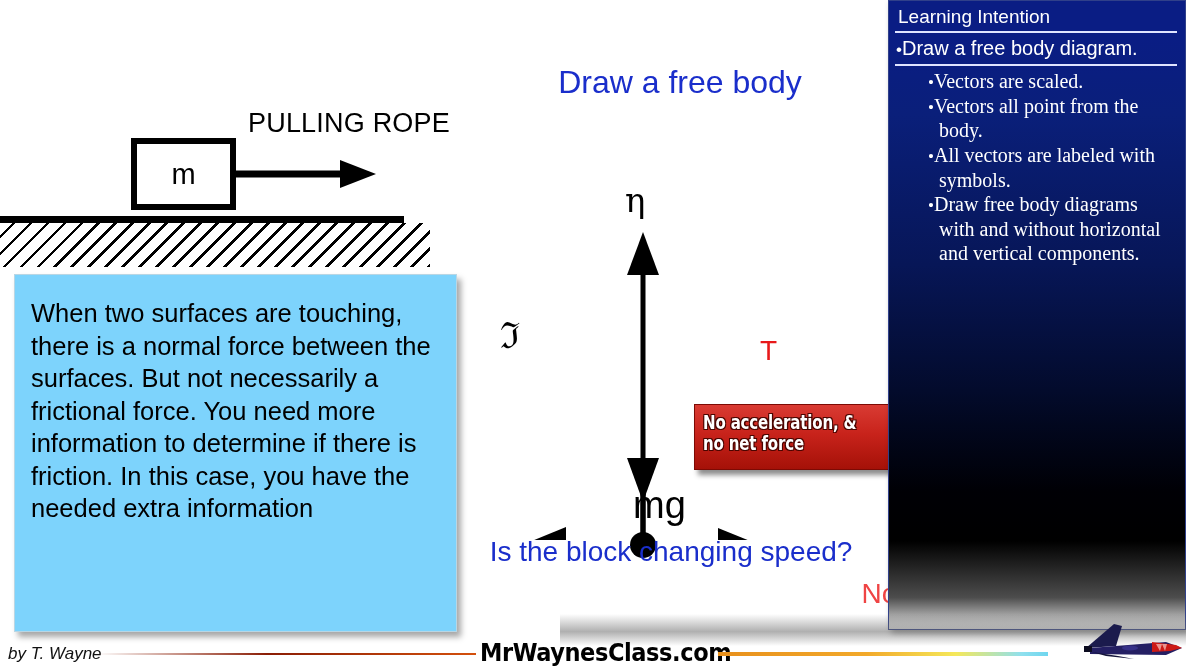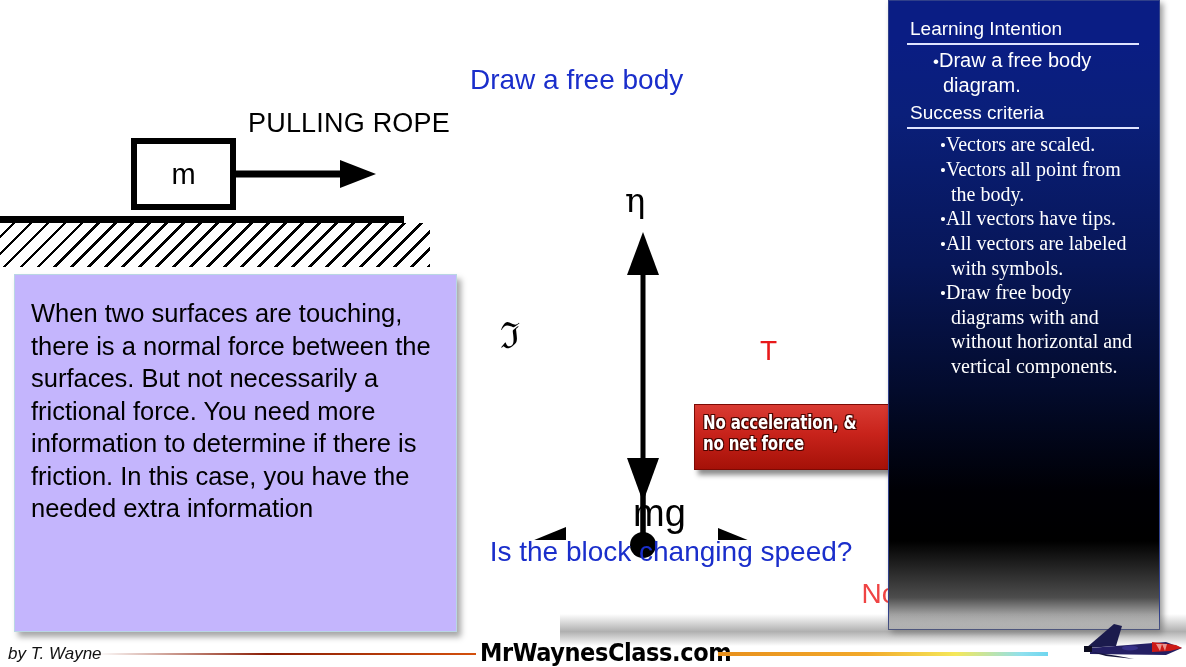--- a/index.html
+++ b/index.html
@@ -39,34 +39,34 @@
   }
   #friction-no-motion {
     position: absolute; left: 48px; top: 228px;
     font-size: 26px; color: #000; white-space: nowrap;
   }
 
   
   #info-box {
     position: absolute; left: 14px; top: 274px;
     width: 443px; height: 358px;
-    background: #c4b5fd;
+    background: #7dd3fc;
     border: 1px solid #b9d6e4;
     box-shadow: 4px 5px 6px rgba(0,0,0,.35);
     box-sizing: border-box;
     padding: 22px 14px 10px 16px;
   }
   #info-box-text {
     font-size: 25.5px; line-height: 1.275; color: #000;
   }
 
   
   #fbd-title {
     position: absolute; left: 470px; top: 62px; width: 420px;
-    text-align: left; color: #1a2ecb; font-size: 28px; line-height: 1.28;
+    text-align: center; color: #1a2ecb; font-size: 32px; line-height: 1.28;
   }
   #fbd-title div { white-space: nowrap; }
 
   #fbd { position: absolute; left: 470px; top: 180px; width: 420px; height: 360px; }
   .fbd-dot {
     position: absolute; left: 160px; top: 352px; width: 26px; height: 26px;
     background: #000; border-radius: 50%;
   }
   #label-eta {
     position: absolute; left: 155px; top: 0px;
@@ -74,21 +74,21 @@
   }
   #label-friction {
     position: absolute; left: 30px; top: 130px;
     font-size: 36px; font-family: "DejaVu Serif", serif; color: #000;
   }
   #label-tension {
     position: absolute; left: 290px; top: 155px;
     font-size: 28px; color: #e8191a; font-weight: 400;
   }
   #label-mg {
-    position: absolute; left: 163px; top: 312px;
+    position: absolute; left: 163px; top: 304px;
     font-size: 38px; color: #000;
   }
 
   
   #no-accel-box {
     position: absolute; left: 694px; top: 404px; width: 200px; height: 66px;
     background: linear-gradient(180deg,#d93b33 0%, #c8231b 45%, #a51108 100%);
     border: 1px solid #7d0a04;
     box-shadow: 4px 5px 5px rgba(0,0,0,.45);
     box-sizing: border-box;
@@ -110,37 +110,37 @@
     position: absolute; left: 446px; top: 536px; width: 450px;
     text-align: center; color: #1a2ecb; font-size: 28px; white-space: nowrap;
   }
   #answer-line {
     position: absolute; left: 455px; top: 578px; width: 450px;
     text-align: right; color: #ef4444; font-size: 28px;
   }
 
   
   #sidebar {
-    position: absolute; left: 888px; top: 0px; width: 272px; height: 630px;
+    position: absolute; left: 888px; top: 0px; width: 298px; height: 630px;
     background: linear-gradient(180deg,
         #0a1d84 0%, #0a1d84 6%,
         #0a1f7a 18%, #071657 42%,
         #030b2c 62%, #000005 78%, #000000 86%,
         #4d4d4d 95%, #e8e8e8 100%);
     box-shadow: 3px 3px 6px rgba(0,0,0,.4);
     box-sizing: border-box;
     border: 1px solid #30408a;
-    padding: 12px;
+    padding: 0;
     overflow: hidden;
   }
   #sidebar-inner { padding: 4px 8px 0 6px; color: #fff; }
   .si-head { font-size: 19px; line-height: 1.22; color: #fff; padding-left: 3px; }
   .si-rule { height: 2px; background: #dfe4ff; margin: 3px 0 3px 0; }
   .si-l1 { font-size: 20px; line-height: 1.22; color: #fff; padding-left: 8px;
-           text-indent: -10px; margin-left: 28px; }
+           text-indent: -10px; margin-left: 3px; }
   .si-l2 { font-size: 20px; line-height: 1.22; color: #fff;
            padding-left: 18px; text-indent: -11px; margin-left: 26px; font-family: Liberation Serif, serif; }
   .bullet { font-size: 17px; }
 
   
   #footer-byline {
     position: absolute; left: 8px; top: 644px;
     font-size: 17px; font-style: italic; color: #111;
     font-family: "Liberation Sans", sans-serif;
   }
@@ -230,32 +230,28 @@
 <div id="sidebar">
   <div id="sidebar-inner">
 
     <div class="si-head">Learning Intention</div>
     <div class="si-rule"></div>
 
     <div class="si-l1">
       <span class="bullet">•</span><span>Draw a free body diagram.</span>
     </div>
 
-    <div class="si-head" style="margin-top:4px;">Success criteria</div>
     <div class="si-rule"></div>
 
 
     <div class="si-l2">
       <span class="bullet">•</span><span>Vectors are scaled.</span>
     </div>
     <div class="si-l2">
       <span class="bullet">•</span><span>Vectors all point from the body.</span>
-    </div>
-    <div class="si-l2">
-      <span class="bullet">•</span><span>All vectors have tips.</span>
     </div>
     <div class="si-l2">
       <span class="bullet">•</span><span>All vectors are labeled with symbols.</span>
     </div>
     <div class="si-l2">
       <span class="bullet">•</span><span>Draw free body diagrams with and without horizontal and vertical components.</span>
     </div>
 
   </div>
 </div>

